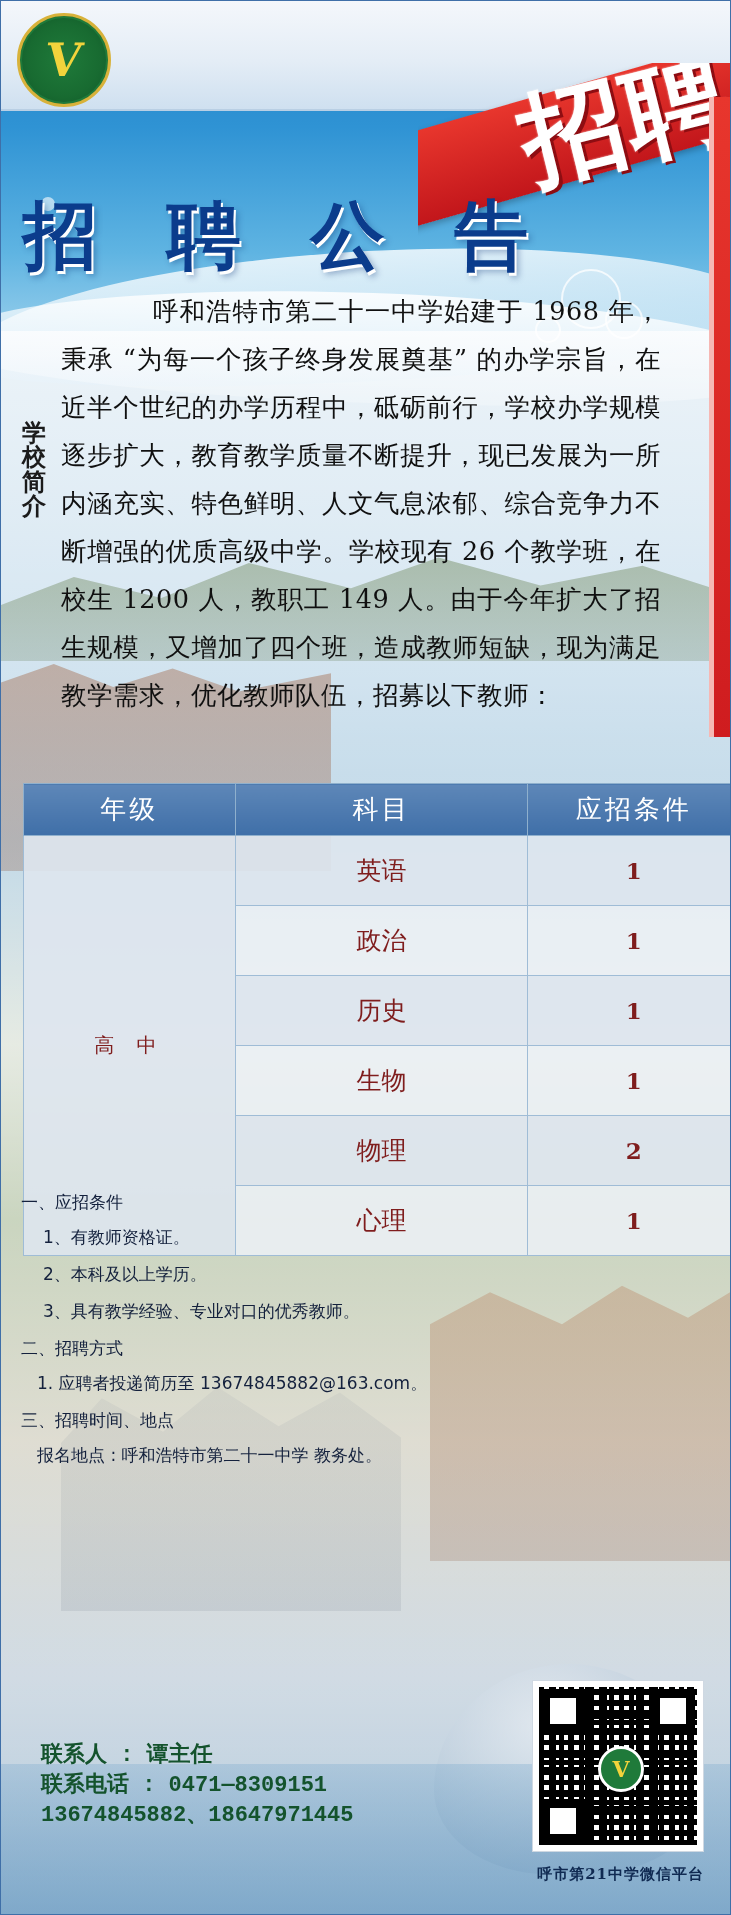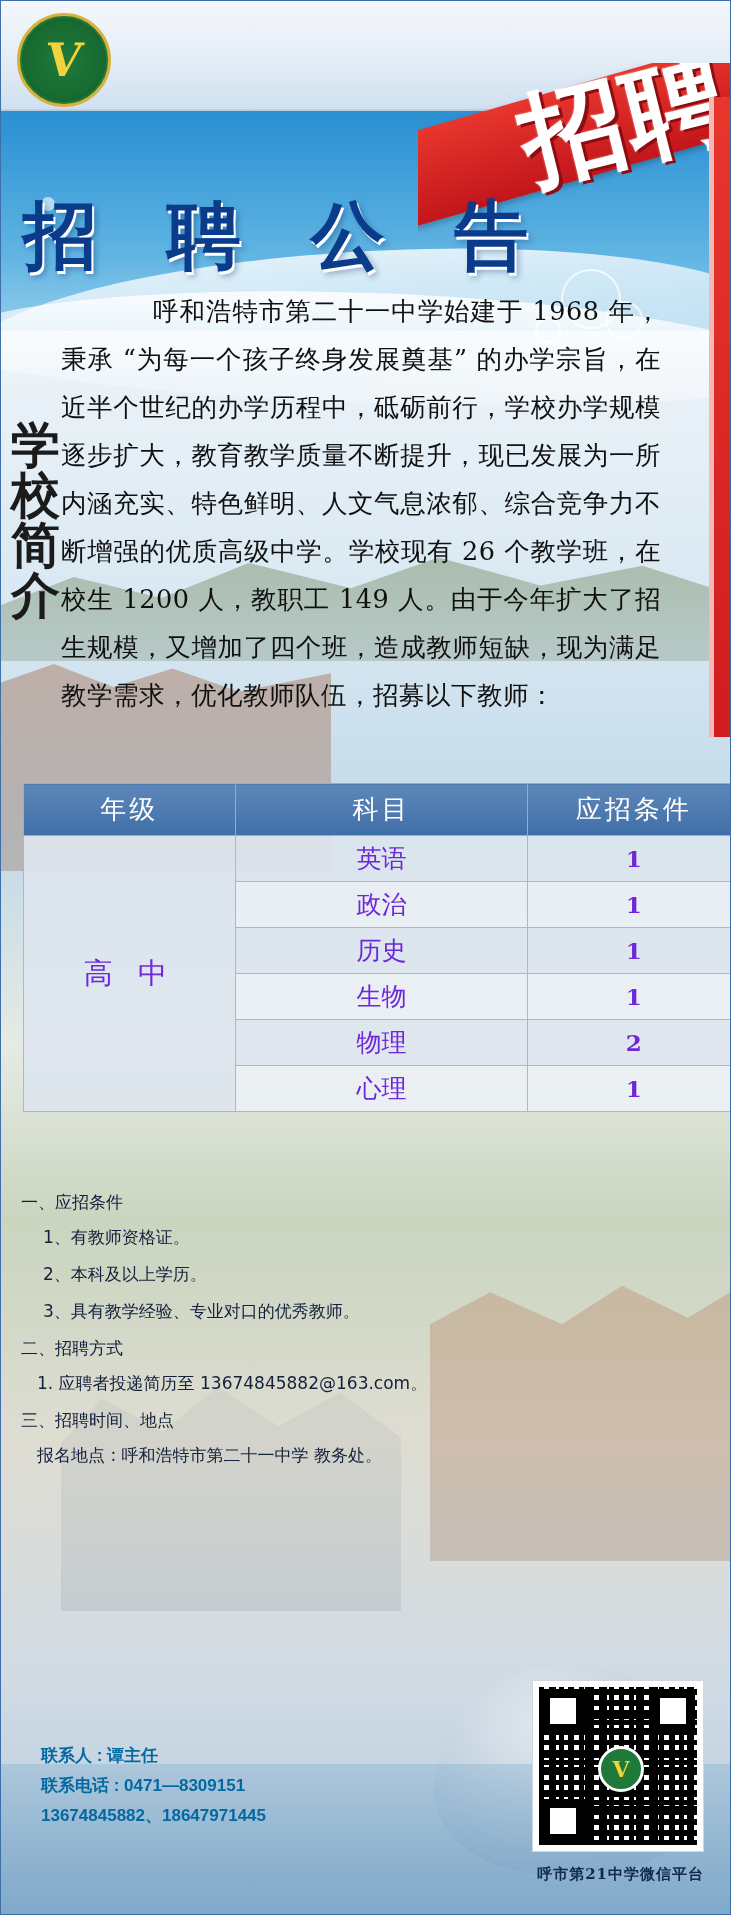--- a/index.html
+++ b/index.html
@@ -137,21 +137,21 @@
     font-size:74px;font-weight:bold;color:#0b3c8c;
     letter-spacing:22px;
     text-shadow:2px 3px 0 #ffffff,4px 5px 6px rgba(0,40,110,.35);
     white-space:nowrap;
   }
 
   
   .side-label{
     position:absolute;left:10px;top:420px;width:46px;
     font-family:"DejaVu Serif","Liberation Serif",serif;
-    font-size:49px;line-height:1.02;color:#1b1b1b;font-weight:bold;
+    font-size:24px;line-height:1.02;color:#1b1b1b;font-weight:bold;
     text-align:center;
   }
 
   
   .intro{
     position:absolute;left:60px;top:286px;width:600px;
     font-family:"DejaVu Serif","Liberation Serif",serif;
     font-size:25.5px;line-height:48px;color:#101010;
     text-align:justify;text-indent:92px;
     letter-spacing:.5px;
@@ -163,45 +163,45 @@
     border-collapse:collapse;
     font-family:"DejaVu Serif","Liberation Serif",serif;
   }
   .table th{
     background:linear-gradient(180deg,#5e87b8,#3f6fa8);
     color:#fff;font-size:26px;font-weight:normal;letter-spacing:3px;
     padding:8px 0;border:1px solid #8fb0cd;
   }
   .table td{
     border:1px solid #9fbcd6;
-    text-align:center;font-size:25px;color:#6d28d9;padding:6px 0;
+    text-align:center;font-size:25px;color:#7f1d1d;padding:18px 0;
     background:rgba(236,240,245,.88);
   }
   .table tr:nth-child(odd) td{background:rgba(222,229,238,.9);}
   .table td.grade{
-    font-size:29px;letter-spacing:8px;background:rgba(226,232,240,.92);
+    font-size:20px;letter-spacing:8px;background:rgba(226,232,240,.92);
   }
   .table td.count{font-weight:bold;font-size:23px;}
   .col-grade{width:212px;}
   .col-subject{width:293px;}
   .col-count{width:212px;}
 
   
   .conds{
     position:absolute;left:20px;top:1190px;width:690px;
     font-family:"DejaVu Sans","Liberation Sans",sans-serif;
     color:#14213d;
   }
   .c-h{font-size:17px;margin:0 0 12px 0;}
   .c-i{font-size:17px;margin:0 0 14px 22px;}
   .c-j{font-size:17px;margin:0 0 14px 16px;}
   .contact{
     position:absolute;left:40px;top:1740px;width:420px;
-    font-family:Liberation Sans, sans-serif;
-    font-size:17px;color:#0369a1;font-weight:bold;line-height:30px;
+    font-family:Liberation Mono, monospace;
+    font-size:22px;color:#14532d;font-weight:bold;line-height:30px;
   }
 
   
   .qr-wrap{
     position:absolute;right:26px;bottom:62px;width:172px;height:172px;
     background:#fff;padding:6px;box-sizing:border-box;
     border:1px solid #cfd8e2;
   }
   .qr{
     width:100%;height:100%;

